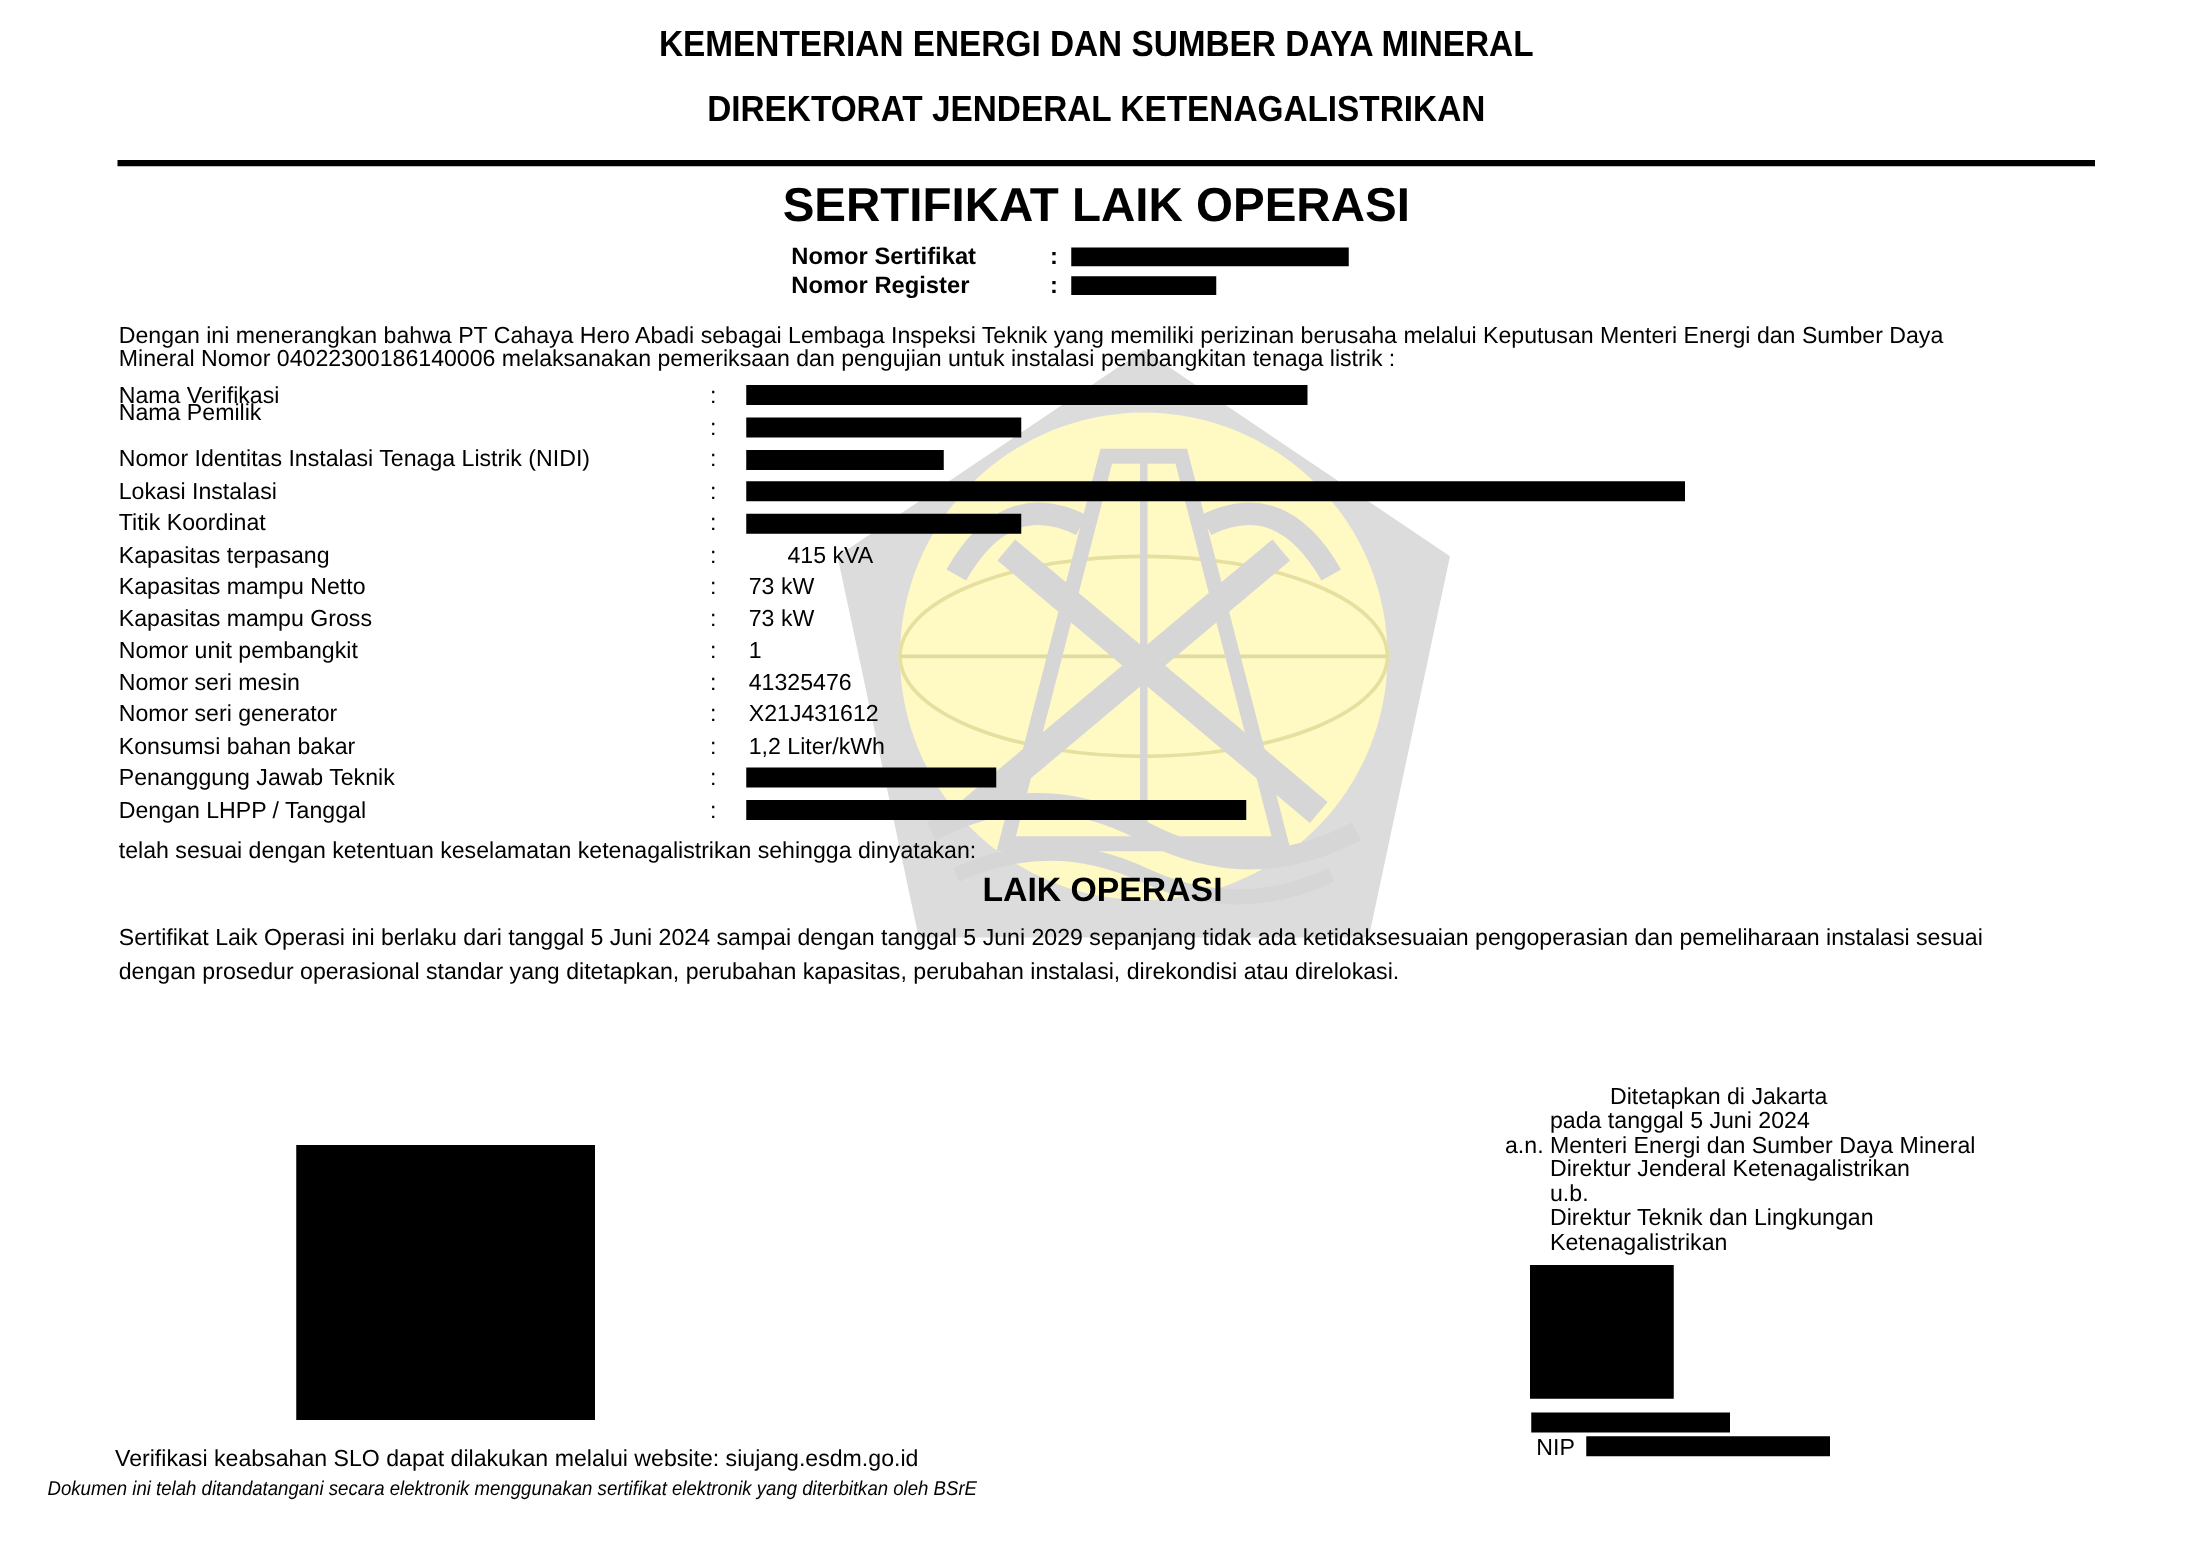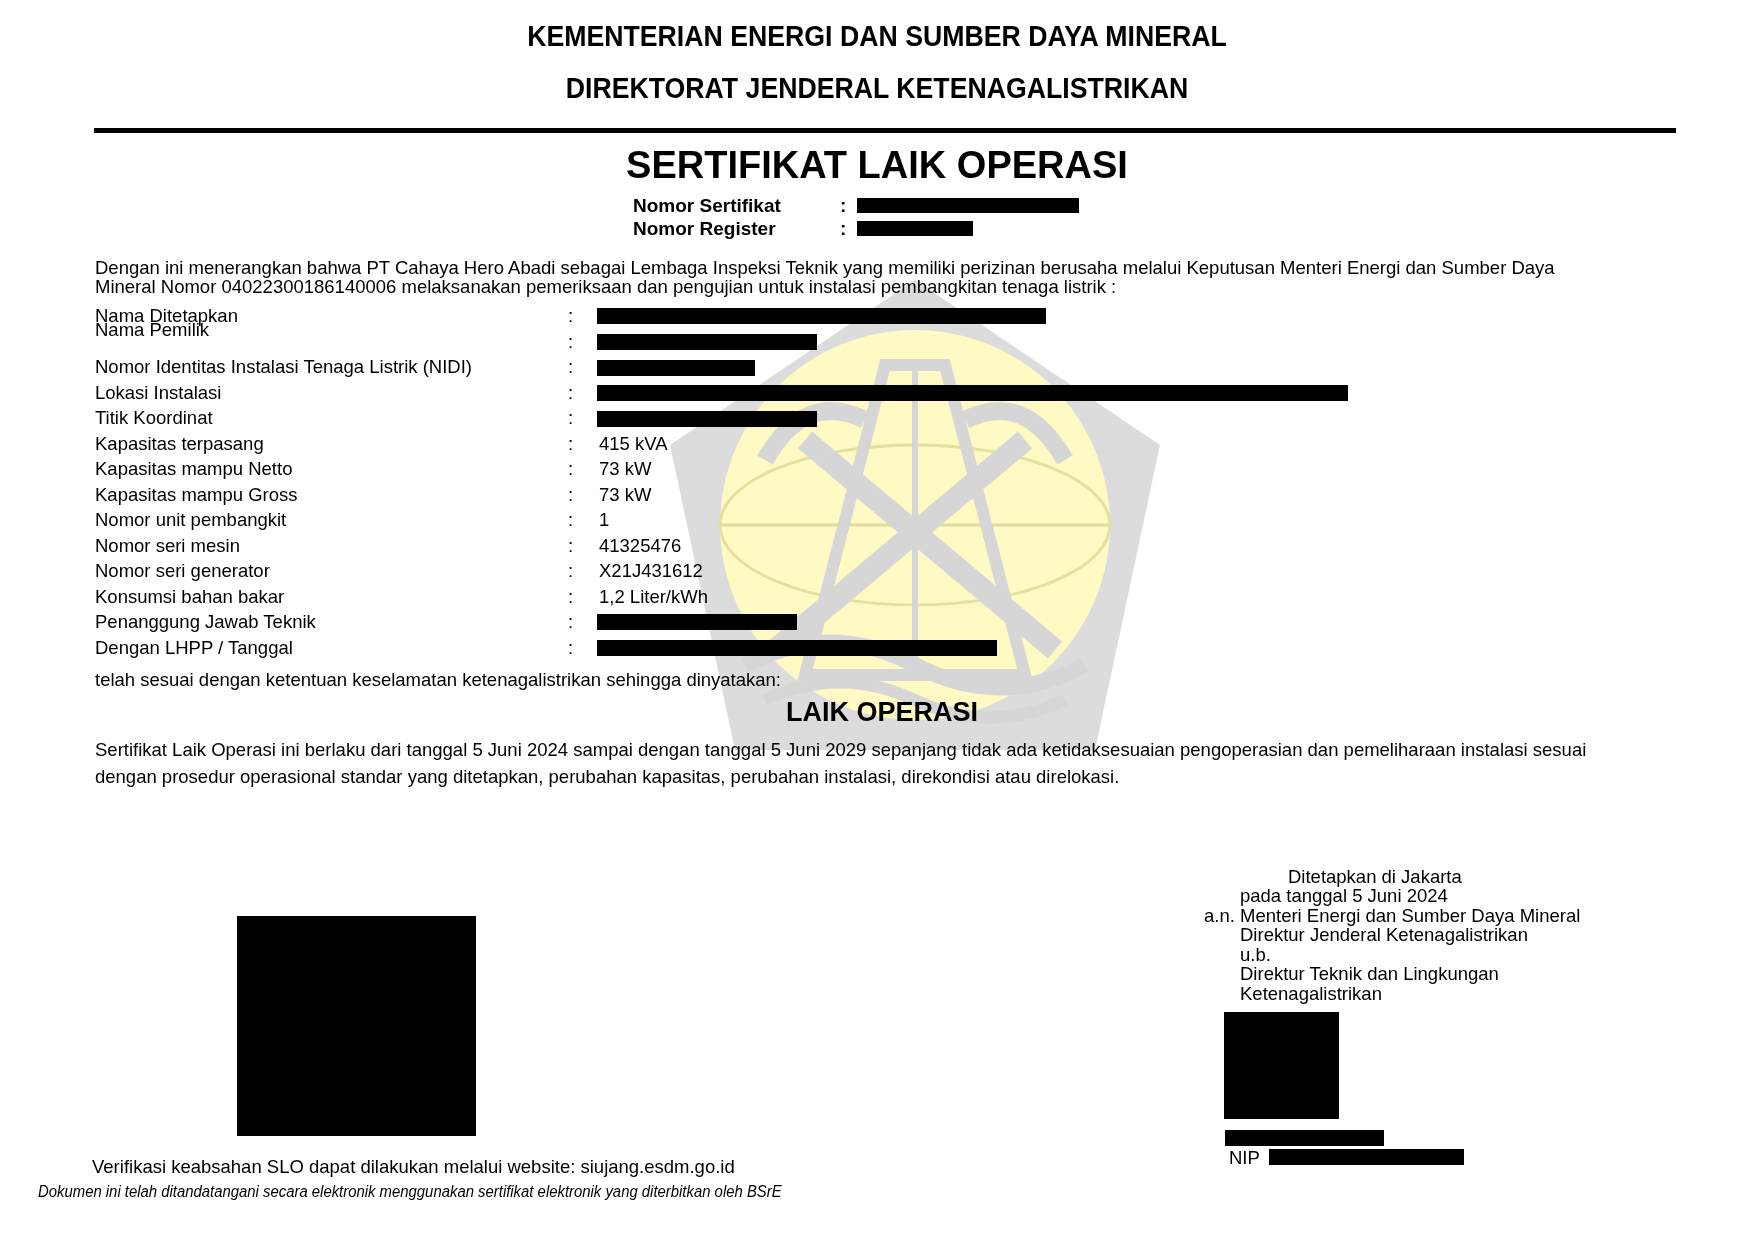--- a/index.html
+++ b/index.html
@@ -49,21 +49,21 @@
 <div class="redact" style="left:857px; top:198px; width:222px; height:15px;"></div>
 
 <div class="abs nomor" style="left:633px; top:218px;">Nomor Register</div>
 <div class="abs nomor" style="left:840px; top:218px;">:</div>
 <div class="redact" style="left:857px; top:221px; width:116px; height:15px;"></div>
 
 <div class="abs body-text" style="left:95px; top:257px;">Dengan ini menerangkan bahwa PT Cahaya Hero Abadi sebagai Lembaga Inspeksi Teknik yang memiliki perizinan berusaha melalui Keputusan Menteri Energi dan Sumber Daya</div>
 <div class="abs body-text" style="left:95px; top:276px;">Mineral Nomor 04022300186140006 melaksanakan pemeriksaan dan pengujian untuk instalasi pembangkitan tenaga listrik :</div>
 
 <div>
-  <div class="row-label" style="top:305px;">Nama Ditetapkan</div>
+  <div class="row-label" style="top:305px;">Nama Verifikasi</div>
   <div class="row-colon" style="top:305px;">:</div>
   <div class="redact" style="left:597px; top:308px; width:449px; height:16px;"></div>
 
   <div class="row-label" style="top:319px;">Nama Pemilik</div>
   <div class="row-colon" style="top:331px;">:</div>
   <div class="redact" style="left:597px; top:334px; width:220px; height:16px;"></div>
 
   <div class="row-label" style="top:356px;">Nomor Identitas Instalasi Tenaga Listrik (NIDI)</div>
   <div class="row-colon" style="top:356px;">:</div>
   <div class="redact" style="left:597px; top:360px; width:158px; height:16px;"></div>
@@ -71,21 +71,21 @@
   <div class="row-label" style="top:382px;">Lokasi Instalasi</div>
   <div class="row-colon" style="top:382px;">:</div>
   <div class="redact" style="left:597px; top:385px; width:751px; height:16px;"></div>
 
   <div class="row-label" style="top:407px;">Titik Koordinat</div>
   <div class="row-colon" style="top:407px;">:</div>
   <div class="redact" style="left:597px; top:411px; width:220px; height:16px;"></div>
 
   <div class="row-label" style="top:433px;">Kapasitas terpasang</div>
   <div class="row-colon" style="top:433px;">:</div>
-  <div class="row-value" style="top:433px;">415 kVA</div>
+  <div class="row-value" style="top:433px;margin-left:31px;">415 kVA</div>
 
   <div class="row-label" style="top:458px;">Kapasitas mampu Netto</div>
   <div class="row-colon" style="top:458px;">:</div>
   <div class="row-value" style="top:458px;">73 kW</div>
 
   <div class="row-label" style="top:484px;">Kapasitas mampu Gross</div>
   <div class="row-colon" style="top:484px;">:</div>
   <div class="row-value" style="top:484px;">73 kW</div>
 
   <div class="row-label" style="top:509px;">Nomor unit pembangkit</div>

